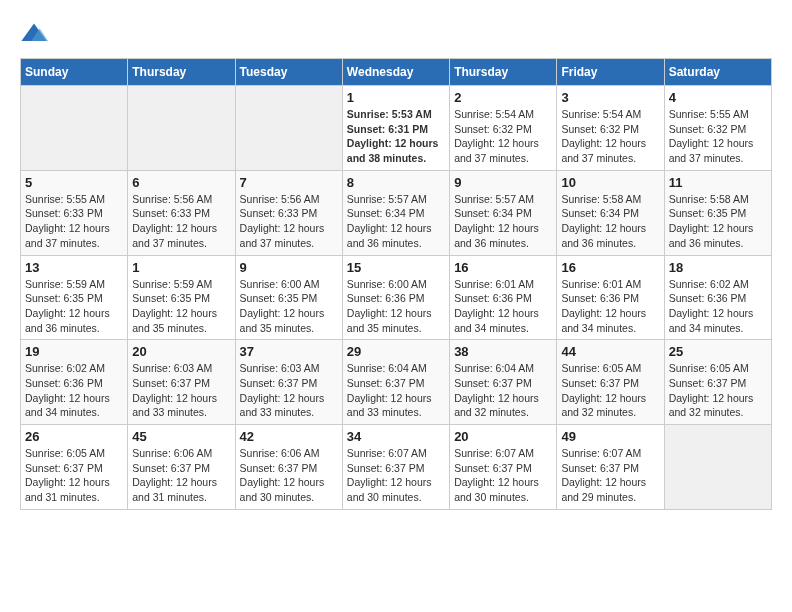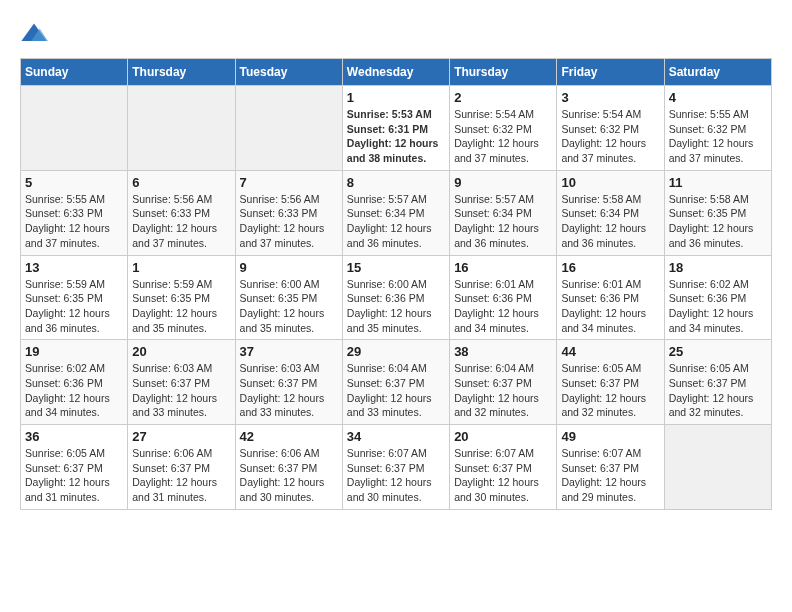--- a/index.html
+++ b/index.html
@@ -276,27 +276,27 @@
         </td>
         <td>
           <div class="day-number">25</div>
           <div class="day-info" style="white-space: pre-line;">Sunrise: 6:05 AM
 Sunset: 6:37 PM
 Daylight: 12 hours and 32 minutes.</div>
         </td>
       </tr>
       <tr>
         <td>
-          <div class="day-number">36</div>
+          <div class="day-number">26</div>
           <div class="day-info" style="white-space: pre-line;">Sunrise: 6:05 AM
 Sunset: 6:37 PM
 Daylight: 12 hours and 31 minutes.</div>
         </td>
         <td>
-          <div class="day-number">27</div>
+          <div class="day-number">45</div>
           <div class="day-info" style="white-space: pre-line;">Sunrise: 6:06 AM
 Sunset: 6:37 PM
 Daylight: 12 hours and 31 minutes.</div>
         </td>
         <td>
           <div class="day-number">42</div>
           <div class="day-info" style="white-space: pre-line;">Sunrise: 6:06 AM
 Sunset: 6:37 PM
 Daylight: 12 hours and 30 minutes.</div>
         </td>

